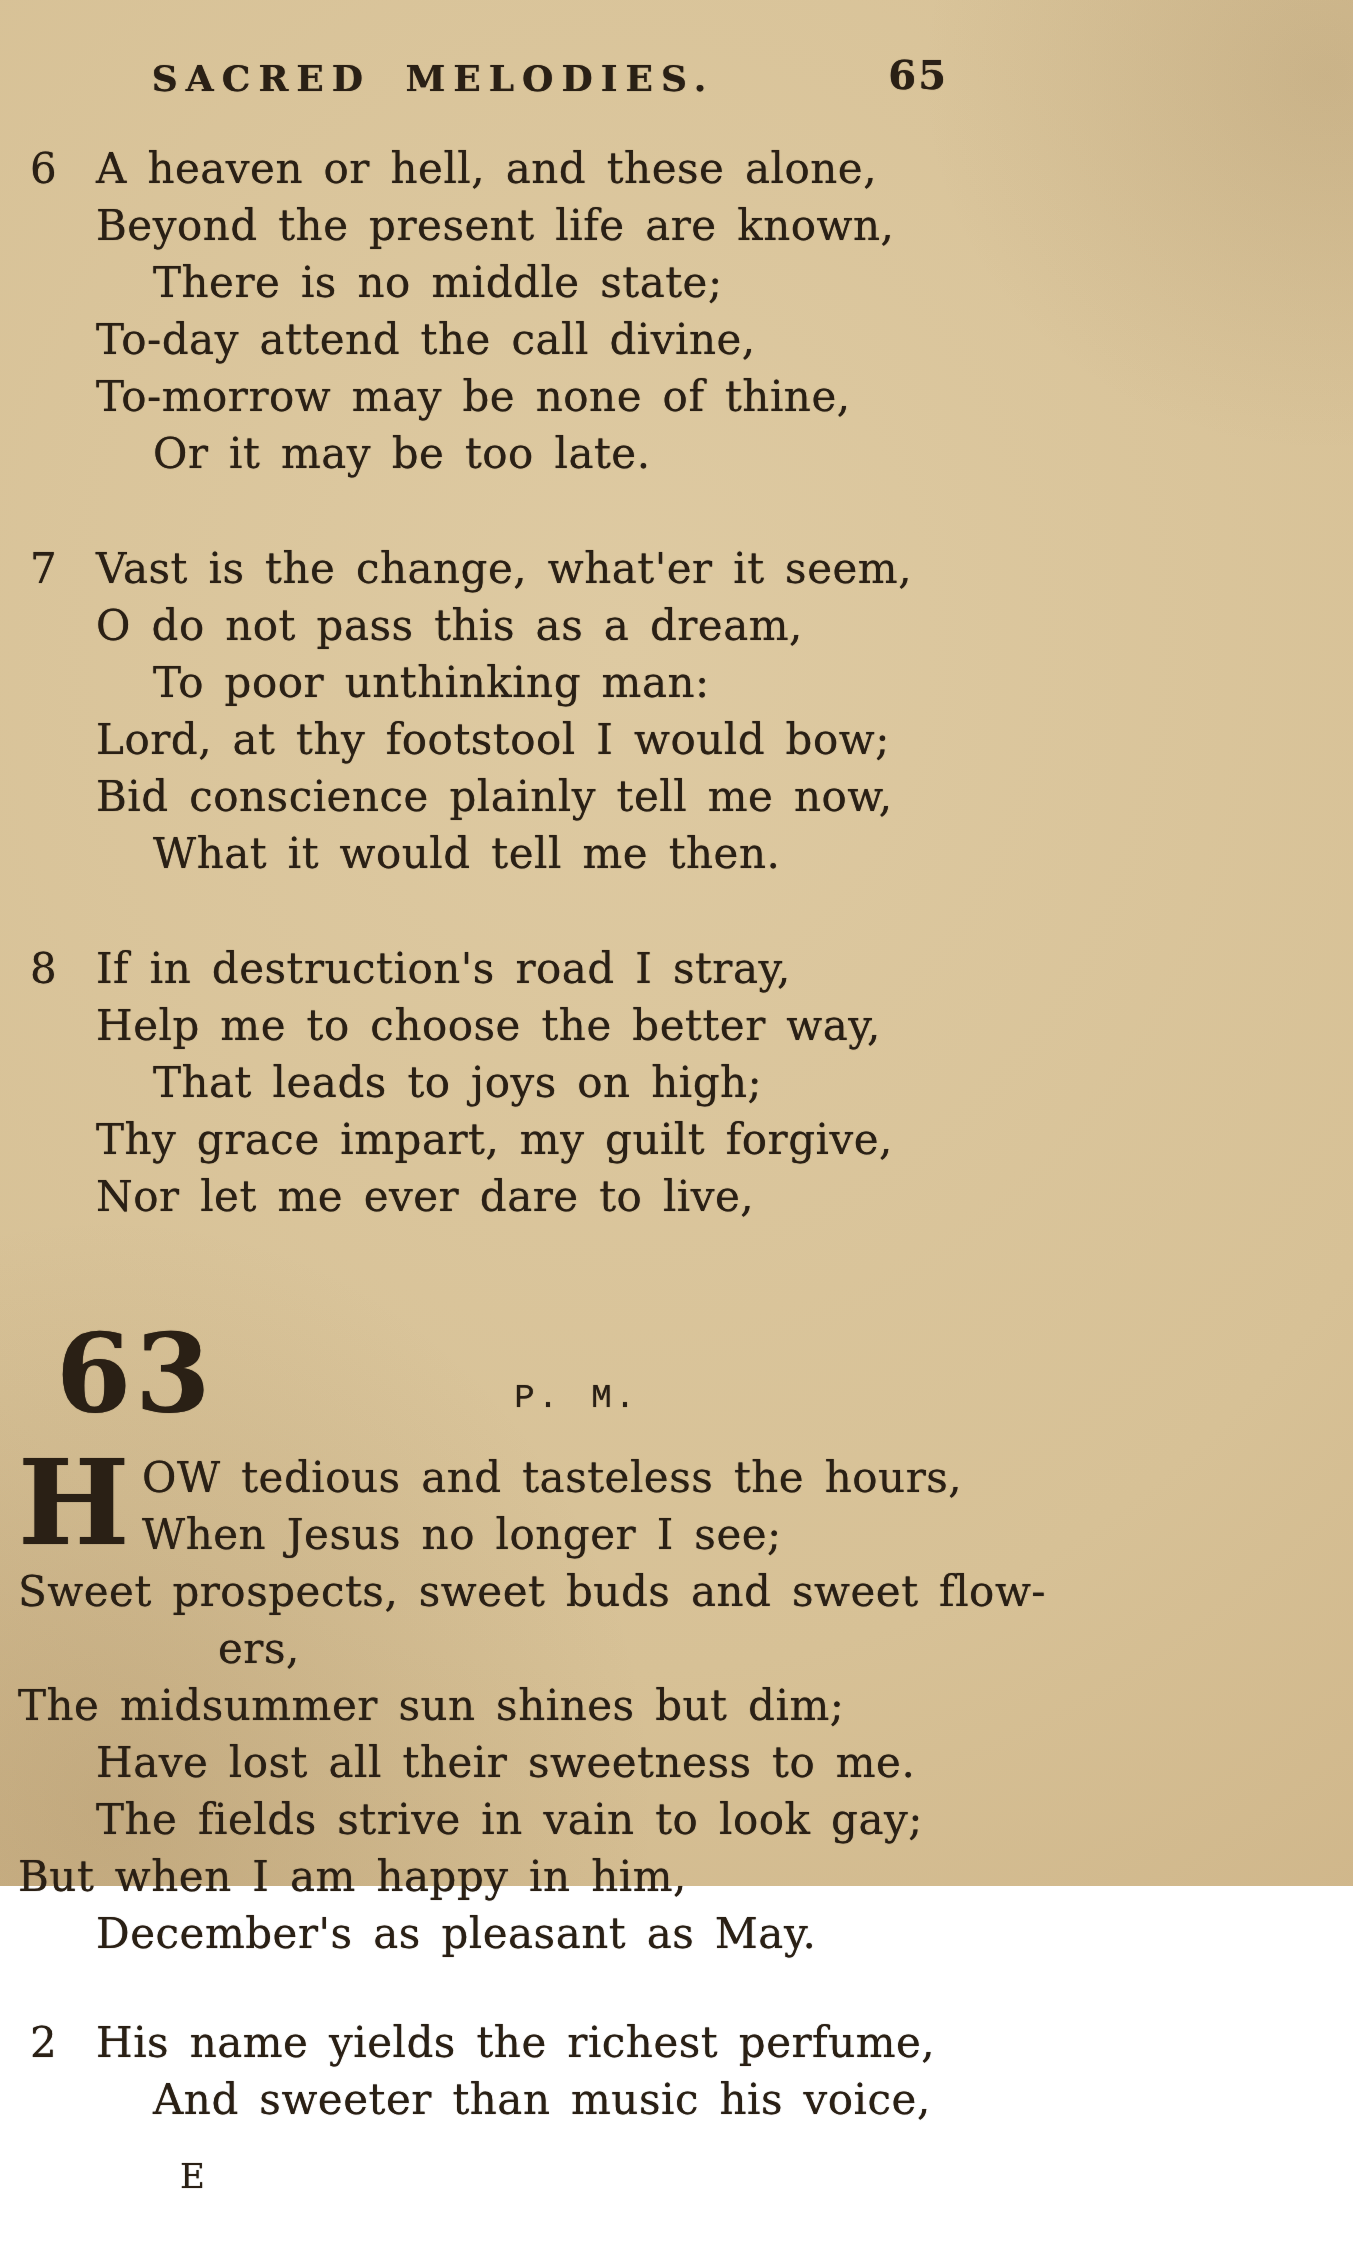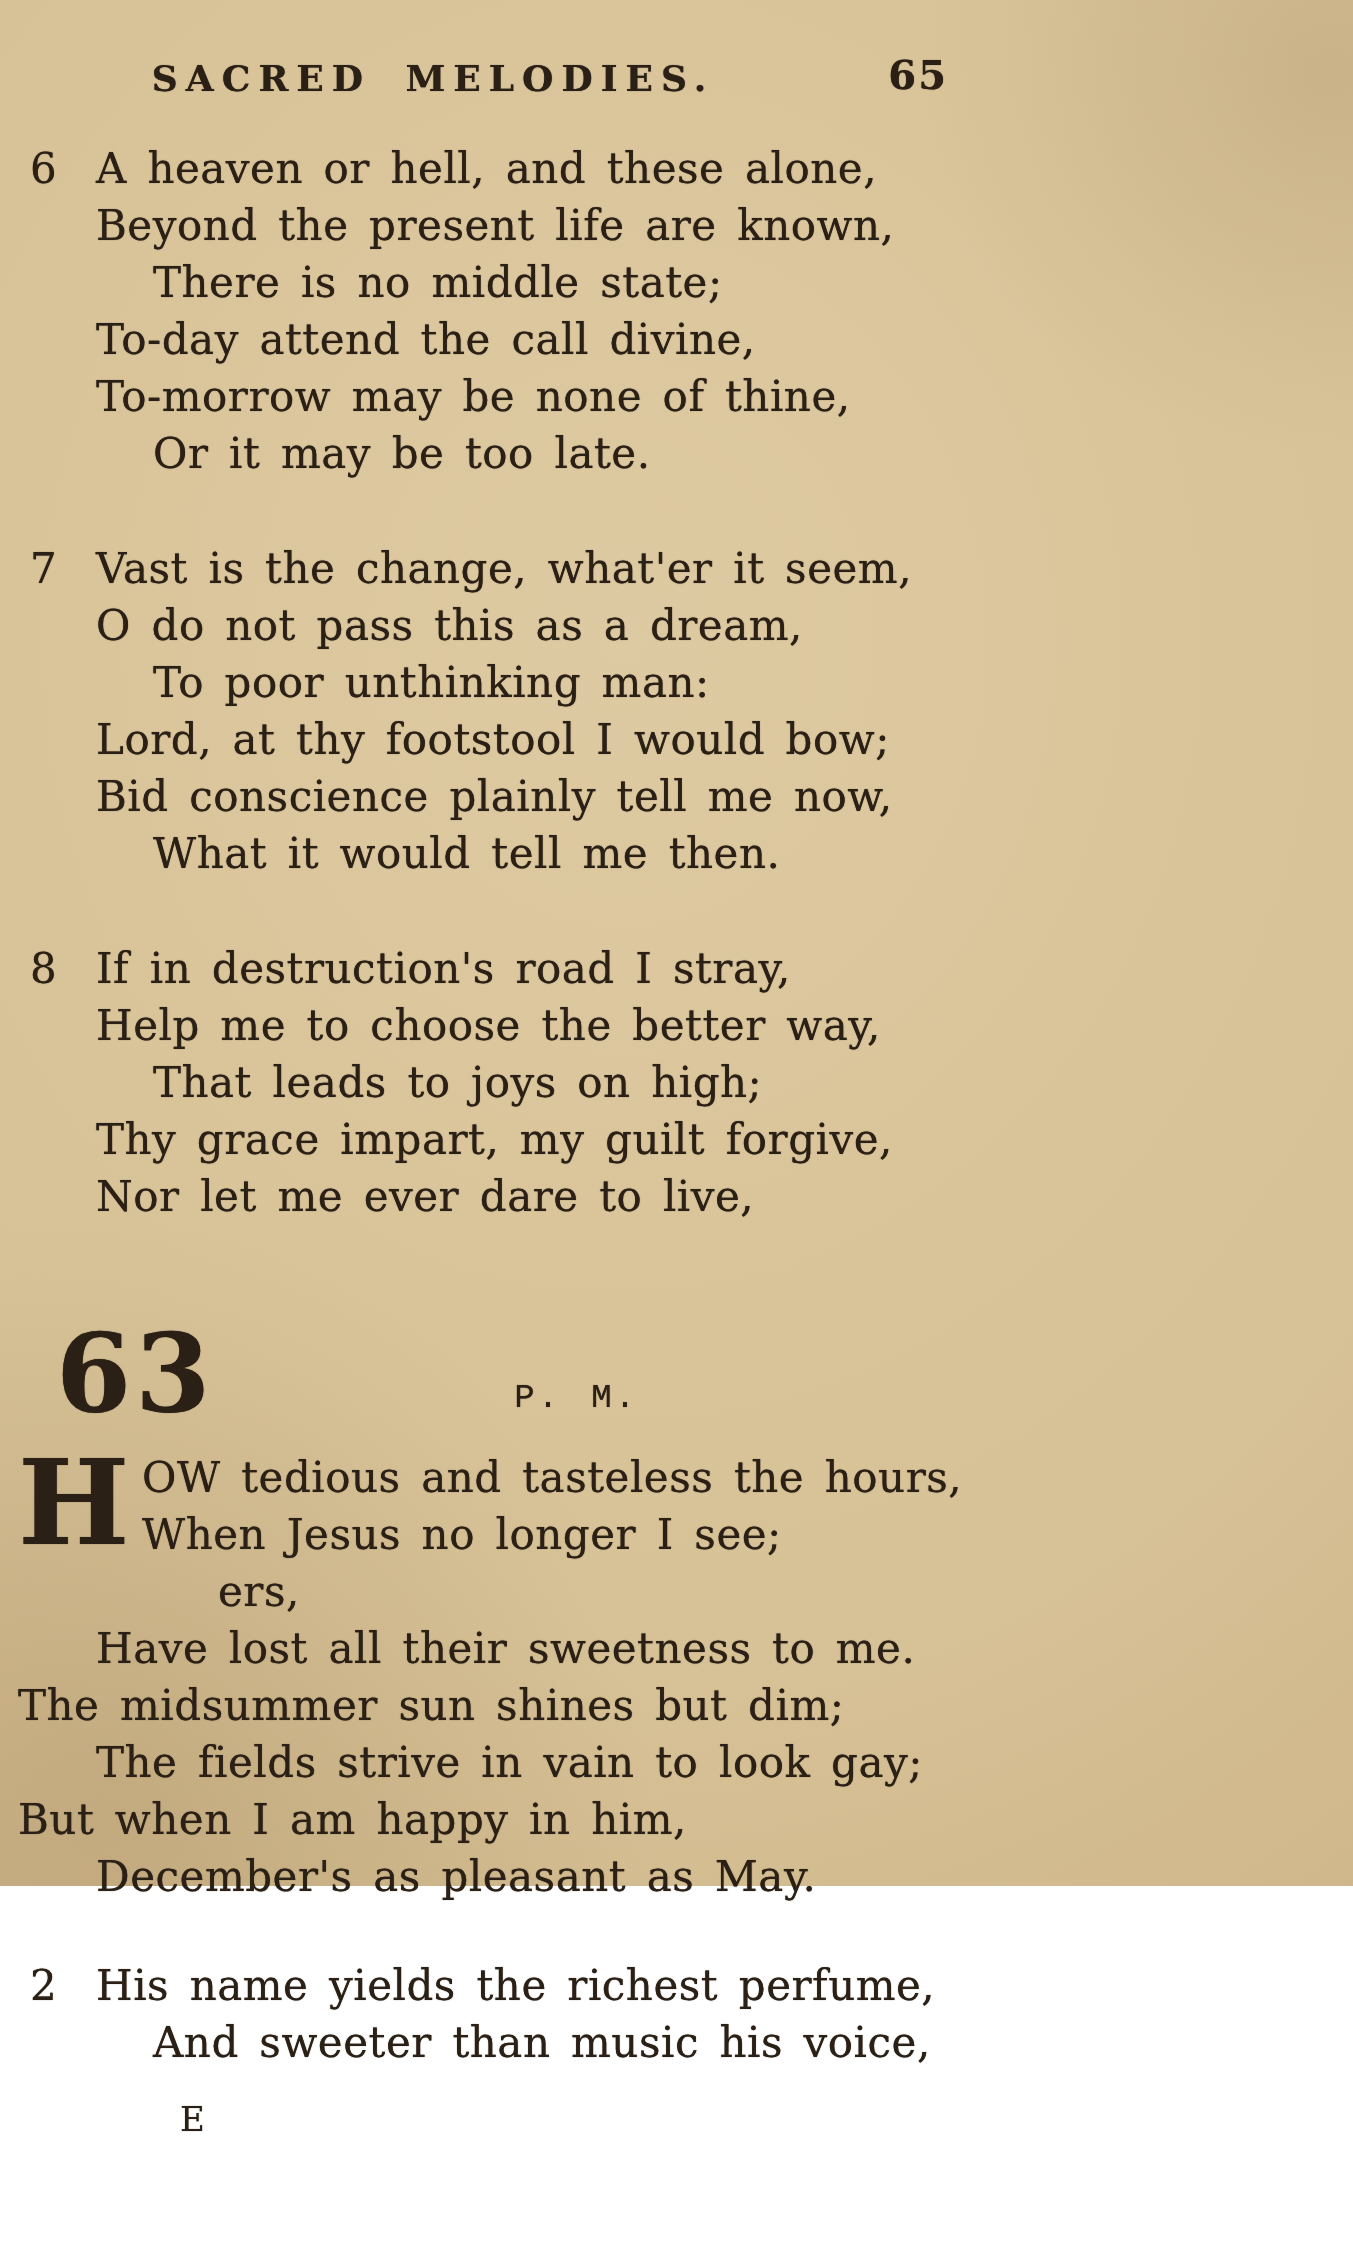--- a/index.html
+++ b/index.html
@@ -159,23 +159,24 @@
 
     <section class="hymn-head">
       <div class="hymn-number">63</div>
       <div class="hymn-meter">P. M.</div>
     </section>
 
     <section class="stanza hymn-stanza">
       <span class="dropcap">H</span>
       <div class="line">OW tedious and tasteless the hours,</div>
       <div class="line dc2">When Jesus no longer I see;</div>
+      <div class="line">Sweet prospects, sweet buds and sweet flow-</div>
       <div class="line hang">ers,</div>
+      <div class="line">The midsummer sun shines but dim;</div>
       <div class="line in1">Have lost all their sweetness to me.</div>
-      <div class="line">The midsummer sun shines but dim;</div>
       <div class="line in1">The fields strive in vain to look gay;</div>
       <div class="line">But when I am happy in him,</div>
       <div class="line in1">December's as pleasant as May.</div>
     </section>
 
     <section class="stanza hymn-stanza2">
       <span class="stanza-number">2</span>
       <div class="line">His name yields the richest perfume,</div>
       <div class="line indent">And sweeter than music his voice,</div>
     </section>

